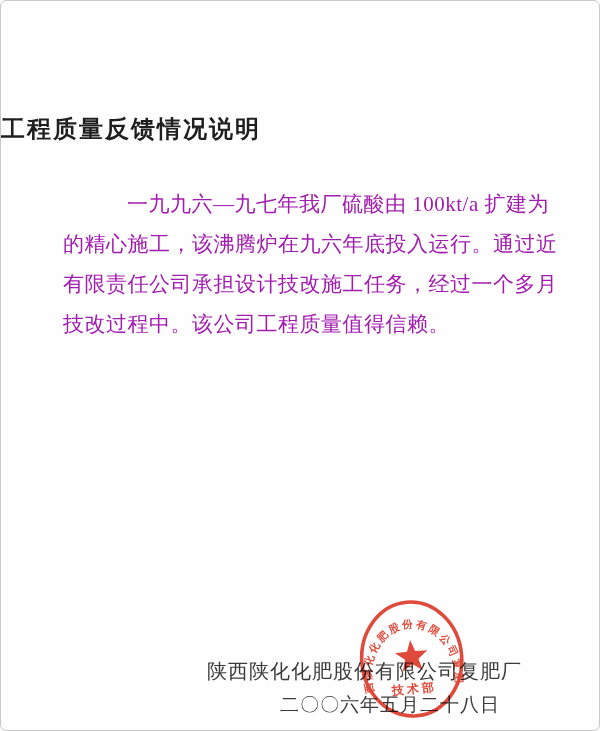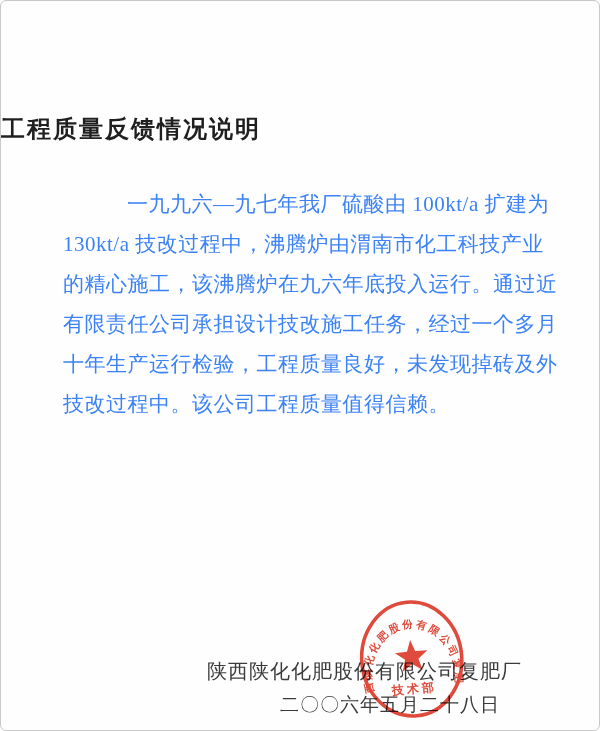--- a/index.html
+++ b/index.html
@@ -23,21 +23,21 @@
     font-weight:700;
     letter-spacing:2px;
     color:#1f1f1f;
   }
   .body-block{
     position:absolute;
     top:183px;left:62px;right:56px;
     font-size:21px;
     line-height:40px;
     letter-spacing:0.5px;
-    color:#3b82f6;
+    color:#a21caf;
   }
   .body-line{white-space:nowrap;}
   .body-line.indent{text-indent:64px;}
   .signature{
     position:absolute;
     top:657px;left:0;width:521px;
     text-align:right;
     font-size:20px;
     letter-spacing:1px;
     color:#3a3a3a;
@@ -74,24 +74,22 @@
 </style>
 </head>
 <body>
 
 <div class="page">
 
   <h1 class="title">工程质量反馈情况说明</h1>
 
   <div class="body-block">
     <div class="body-line indent">一九九六—九七年我厂硫酸由 100kt/a 扩建为</div>
-    <div class="body-line">130kt/a 技改过程中，沸腾炉由渭南市化工科技产业</div>
     <div class="body-line">的精心施工，该沸腾炉在九六年底投入运行。通过近</div>
     <div class="body-line">有限责任公司承担设计技改施工任务，经过一个多月</div>
-    <div class="body-line">十年生产运行检验，工程质量良好，未发现掉砖及外</div>
     <div class="body-line">技改过程中。该公司工程质量值得信赖。</div>
   </div>
 
   <div class="signature">陕西陕化化肥股份有限公司复肥厂</div>
   <div class="date">二〇〇六年五月二十八日</div>
 
   <svg class="seal" viewBox="0 0 112 126" xmlns="http://www.w3.org/2000/svg">
     <defs>
       <path id="sealArc" d="M 15,87 A 42,48 0 1 1 97,87" fill="none"></path>
     </defs>

